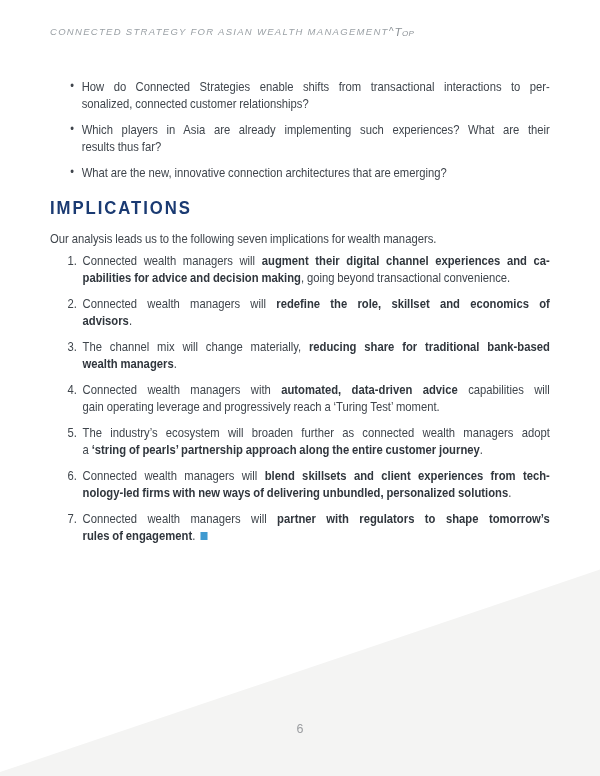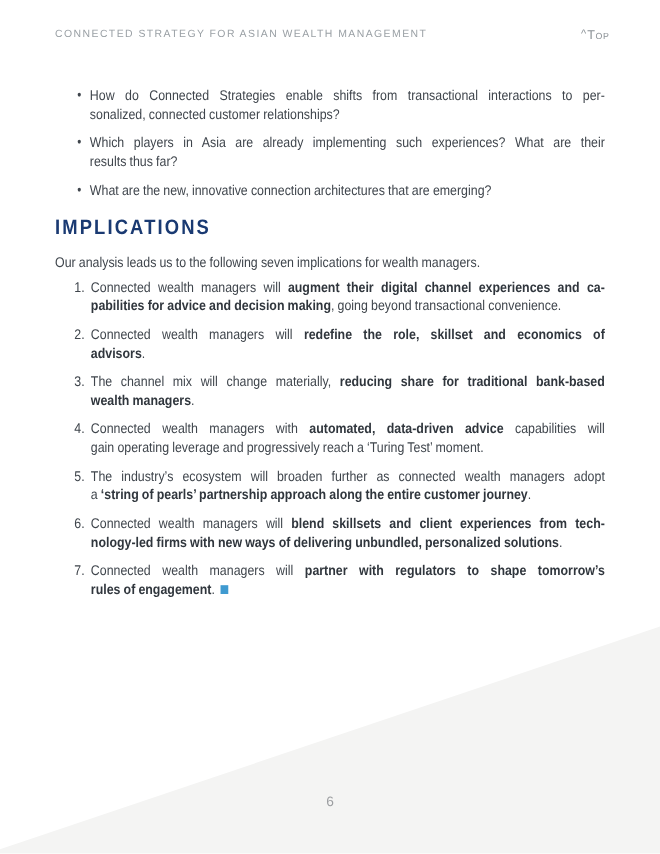--- a/index.html
+++ b/index.html
@@ -7,21 +7,21 @@
     width: 600px; height: 776px;
     position: relative;
     background: #ffffff;
     font-family: "Liberation Sans", "DejaVu Sans", sans-serif;
     overflow: hidden;
   }
 
   
   .page-header {
     position: absolute; top: 26px; left: 50px; right: 46px;
-    display: flex; justify-content: space-between; align-items: flex-start;
+    display: flex; justify-content: flex-start; align-items: flex-start; font-style: italic;
   }
   .doc-title {
     font-size: 9.5px; letter-spacing: 1.3px;
     color: #9aa0a5; font-weight: normal;
   }
   .top-link {
     font-size: 11.5px; color: #8b9196; text-decoration: none;
     display: flex; align-items: flex-start; cursor: pointer;
   }
   .chevron { font-size: 10px; line-height: 12px; margin-right: 1px; }

